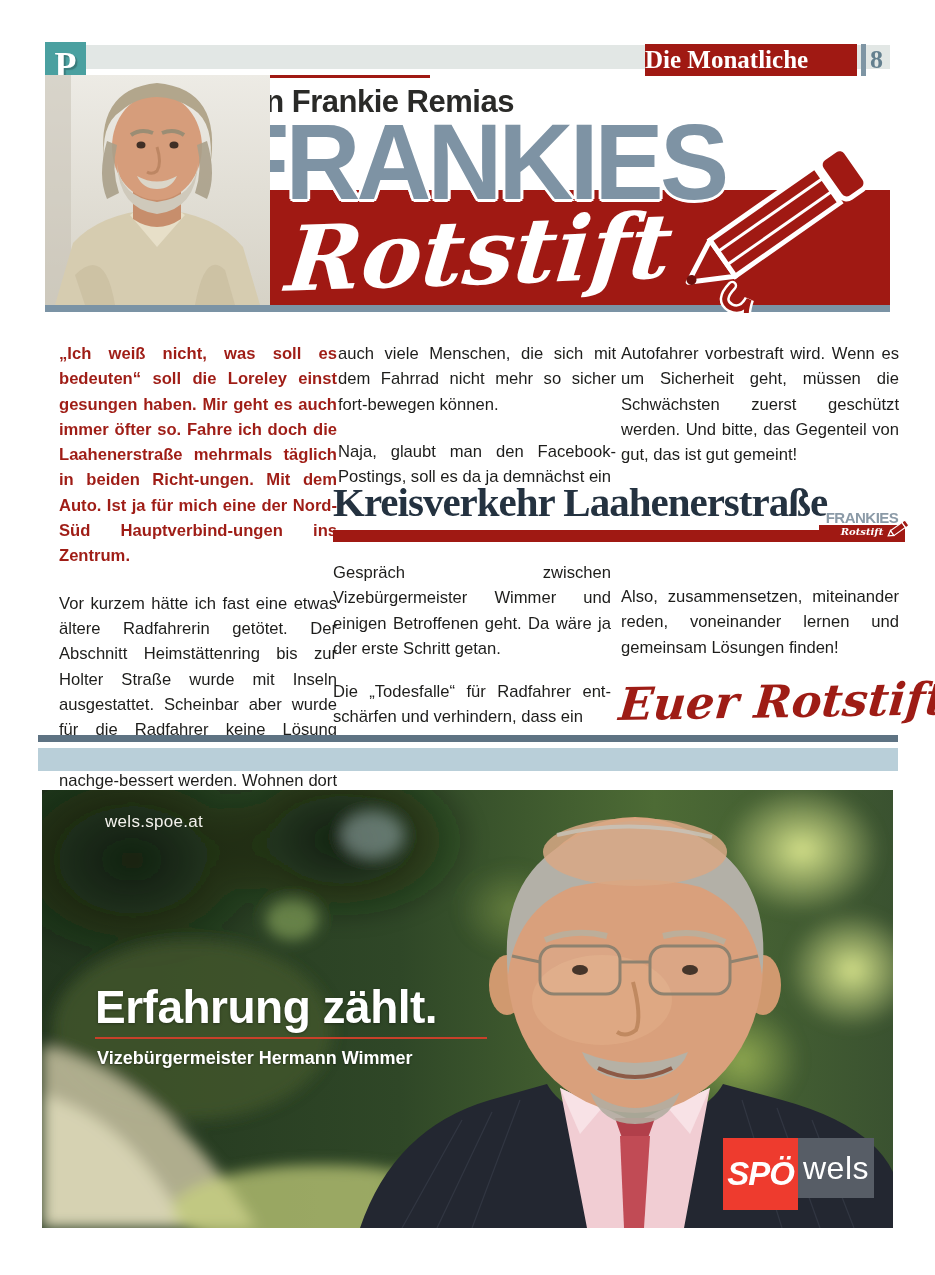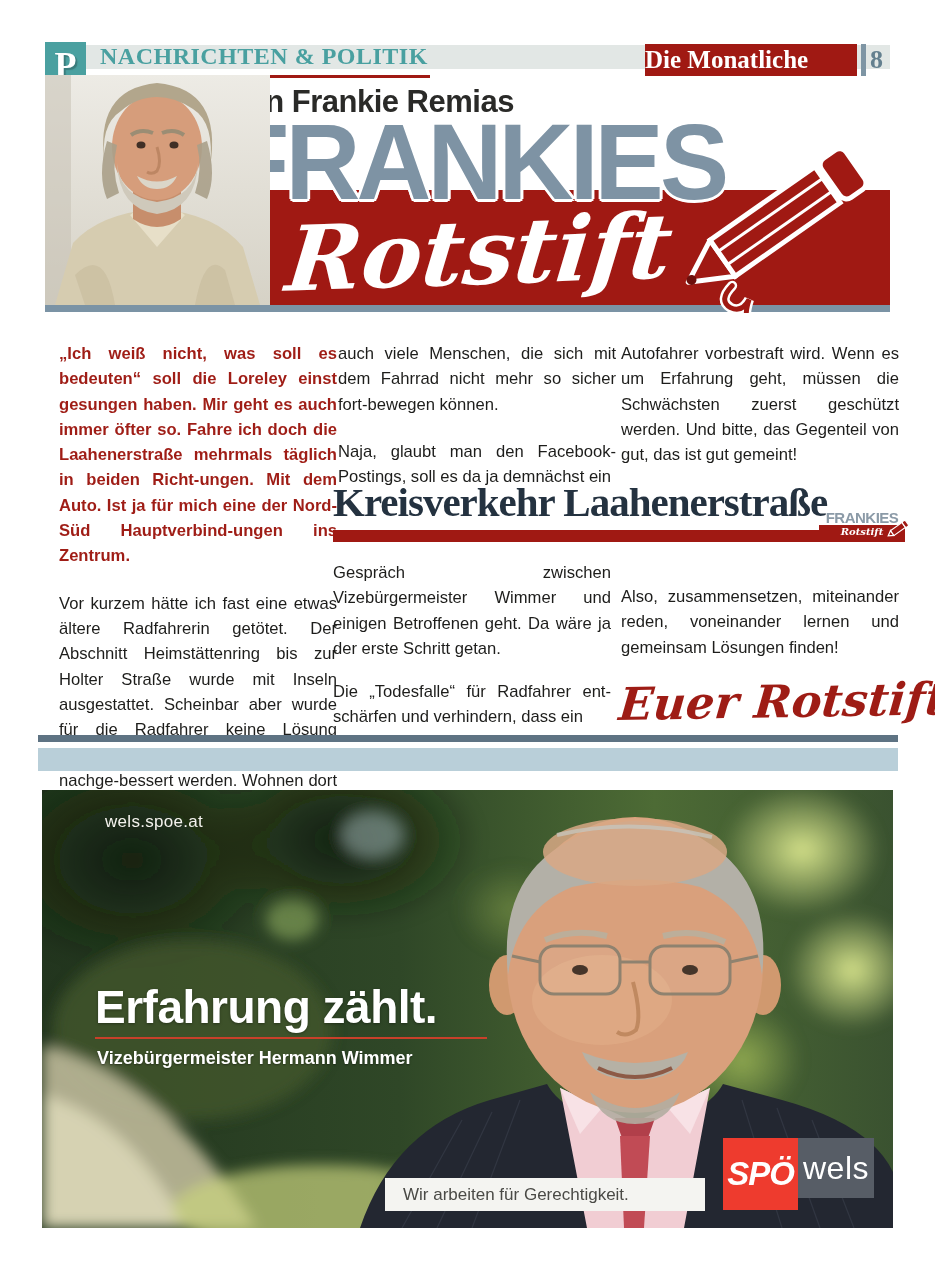--- a/index.html
+++ b/index.html
@@ -82,21 +82,20 @@
             font-size:32px;font-weight:normal;letter-spacing:.5px;}
 </style>
 </head>
 <body>
 
 <div class="page">
 
   <div class="hdr-bar"></div>
   <div class="hdr-redline"></div>
   <div class="hdr-pbox">P</div>
-  <div class="hdr-section">NACHRICHTEN &amp; POLITIK</div>
   <div class="hdr-pub">Die Monatliche</div>
   <div class="hdr-vline"></div>
   <div class="hdr-page">8</div>
 
   <div class="banner-redband"></div>
   <div class="banner-greybar"></div>
   <div class="banner-byline">von Frankie Remias</div>
   <div class="banner-title">FRANKIES</div>
   <div class="banner-script">Rotstift</div>
 
@@ -144,21 +143,21 @@
     <p class="red-par">„Ich weiß nicht, was soll es bedeuten“ soll die Loreley einst gesungen haben. Mir geht es auch immer öfter so. Fahre ich doch die Laahenerstraße mehrmals täglich in beiden Richt-ungen. Mit dem Auto. Ist ja für mich eine der Nord-Süd Hauptverbind-ungen ins Zentrum.</p>
     <p>Vor kurzem hätte ich fast eine etwas ältere Radfahrerin getötet. Der Abschnitt Heimstättenring bis zur Holter Straße wurde mit Inseln ausgestattet. Scheinbar aber wurde für die Radfahrer keine Lösung gefunden. Hier bitte sollte unbedingt nachge-bessert werden. Wohnen dort doch</p>
   </div>
 
   <div class="col c2a">
     <p>auch viele Menschen, die sich mit dem Fahrrad nicht mehr so sicher fort-bewegen können.</p>
     <p>Naja, glaubt man den Facebook-Postings, soll es da ja demnächst ein</p>
   </div>
 
   <div class="col c3a">
-    <p>Autofahrer vorbestraft wird. Wenn es um Erfahrung geht, müssen die Schwächsten zuerst geschützt werden. Und bitte, das Gegenteil von gut, das ist gut gemeint!</p>
+    <p>Autofahrer vorbestraft wird. Wenn es um Sicherheit geht, müssen die Schwächsten zuerst geschützt werden. Und bitte, das Gegenteil von gut, das ist gut gemeint!</p>
   </div>
 
   <div class="headline-block">
     <div class="headline">Kreisverkehr Laahenerstraße</div>
     <div class="headline-bar"></div>
     <div class="mini-logo">
       <div class="mini-title">FRANKIES</div>
       <div class="mini-strip">
         <span>Rotstift</span>
         <svg class="mini-pencil" viewBox="0 0 26 26">
@@ -265,20 +264,19 @@
         <path d="M540 262 q53 22 106 0 q-10 28 -53 28 q-43 0 -53 -28 Z" fill="#b6b1a5"></path>
         <path d="M556 278 q37 18 74 0" stroke="#8d5a46" stroke-width="4" fill="none"></path>
         <path d="M548 302 q45 32 90 0 q-12 32 -45 32 q-33 0 -45 -32 Z" fill="#b2ada1" opacity=".9"></path>
       </g>
     </svg>
 
     <div class="ad-url">wels.spoe.at</div>
     <div class="ad-headline">Erfahrung zählt.</div>
     <div class="ad-redline"></div>
     <div class="ad-subline">Vizebürgermeister Hermann Wimmer</div>
-    <div class="ad-slogan">Wir arbeiten für Gerechtigkeit.</div>
     <div class="spo-logo">
       <div class="spo-red">SPÖ</div>
       <div class="spo-gray">wels</div>
     </div>
   </div>
 
 </div>
 
 </body></html>

